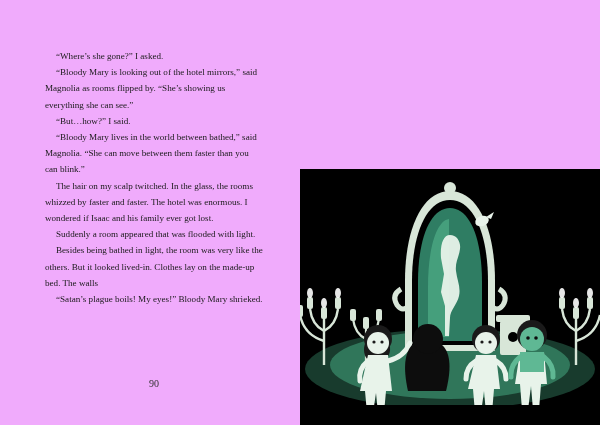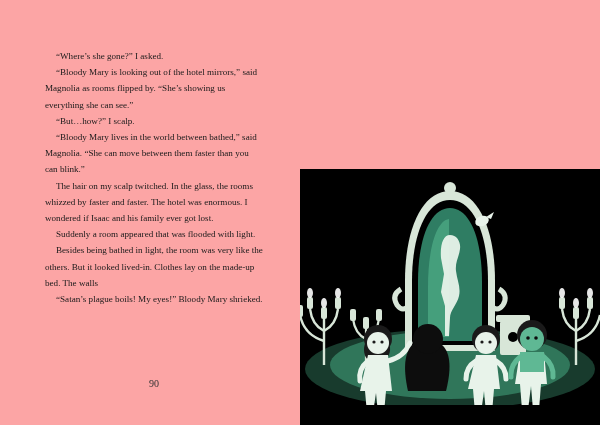--- a/index.html
+++ b/index.html
@@ -10,21 +10,21 @@
     width: 600px;
     height: 425px;
     background: #ffffff;
     font-family: "Liberation Serif", serif;
     overflow: hidden;
   }
   .page {
     position: relative;
     width: 600px;
     height: 425px;
-    background: #fca5a5;
+    background: #f0abfc;
   }
   .col {
     position: absolute;
     top: 48px;
     width: 218px;
     font-size: 9.1px;
     line-height: 16.2px;
     color: #1a1a1a;
     text-align: left;
   }
@@ -57,21 +57,21 @@
   .illus svg { display: block; }
 </style>
 </head>
 <body>
 
 <div class="page">
 
   <div class="col col-left">
     <p>“Where’s she gone?” I asked.</p>
     <p>“Bloody Mary is looking out of the hotel mirrors,” said Magnolia as rooms flipped by. “She’s showing us everything she can see.”</p>
-    <p>“But…how?” I scalp.</p>
+    <p>“But…how?” I said.</p>
     <p>“Bloody Mary lives in the world between bathed,” said Magnolia. “She can move between them faster than you can blink.”</p>
     <p>The hair on my scalp twitched. In the glass, the rooms whizzed by faster and faster. The hotel was enormous. I wondered if Isaac and his family ever got lost.</p>
     <p>Suddenly a room appeared that was flooded with light.</p>
     <p>Besides being bathed in light, the room was very like the others. But it looked lived-in. Clothes lay on the made-up bed. The walls</p>
     <p>“Satan’s plague boils! My eyes!” Bloody Mary shrieked.</p>
   </div>
 
   <div class="folio">90</div>
 
 

